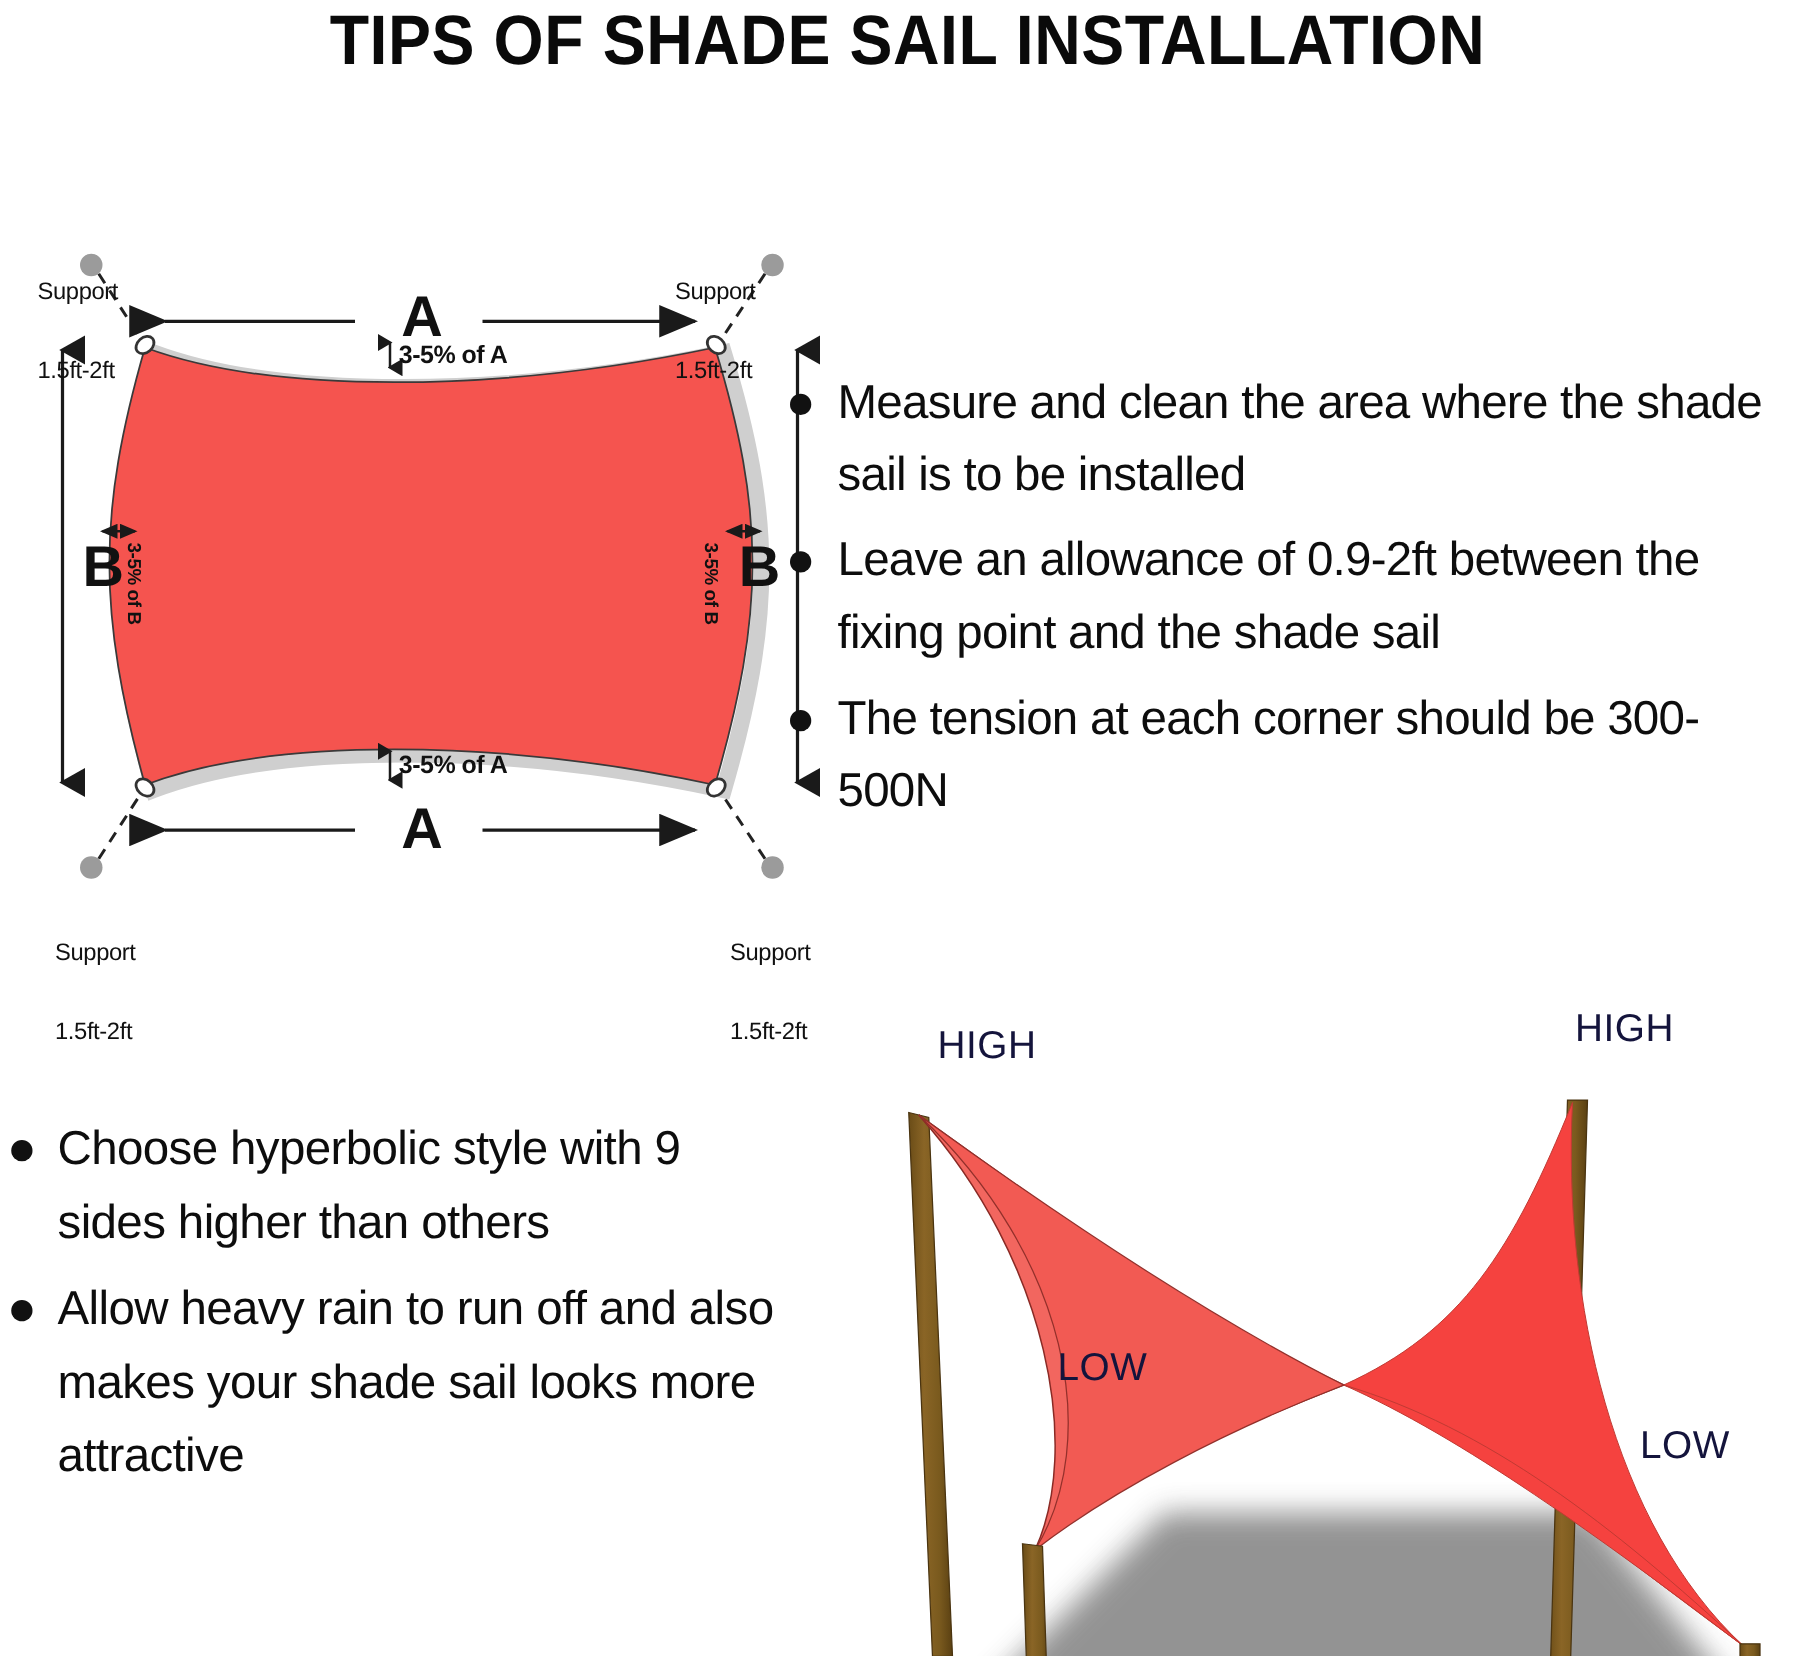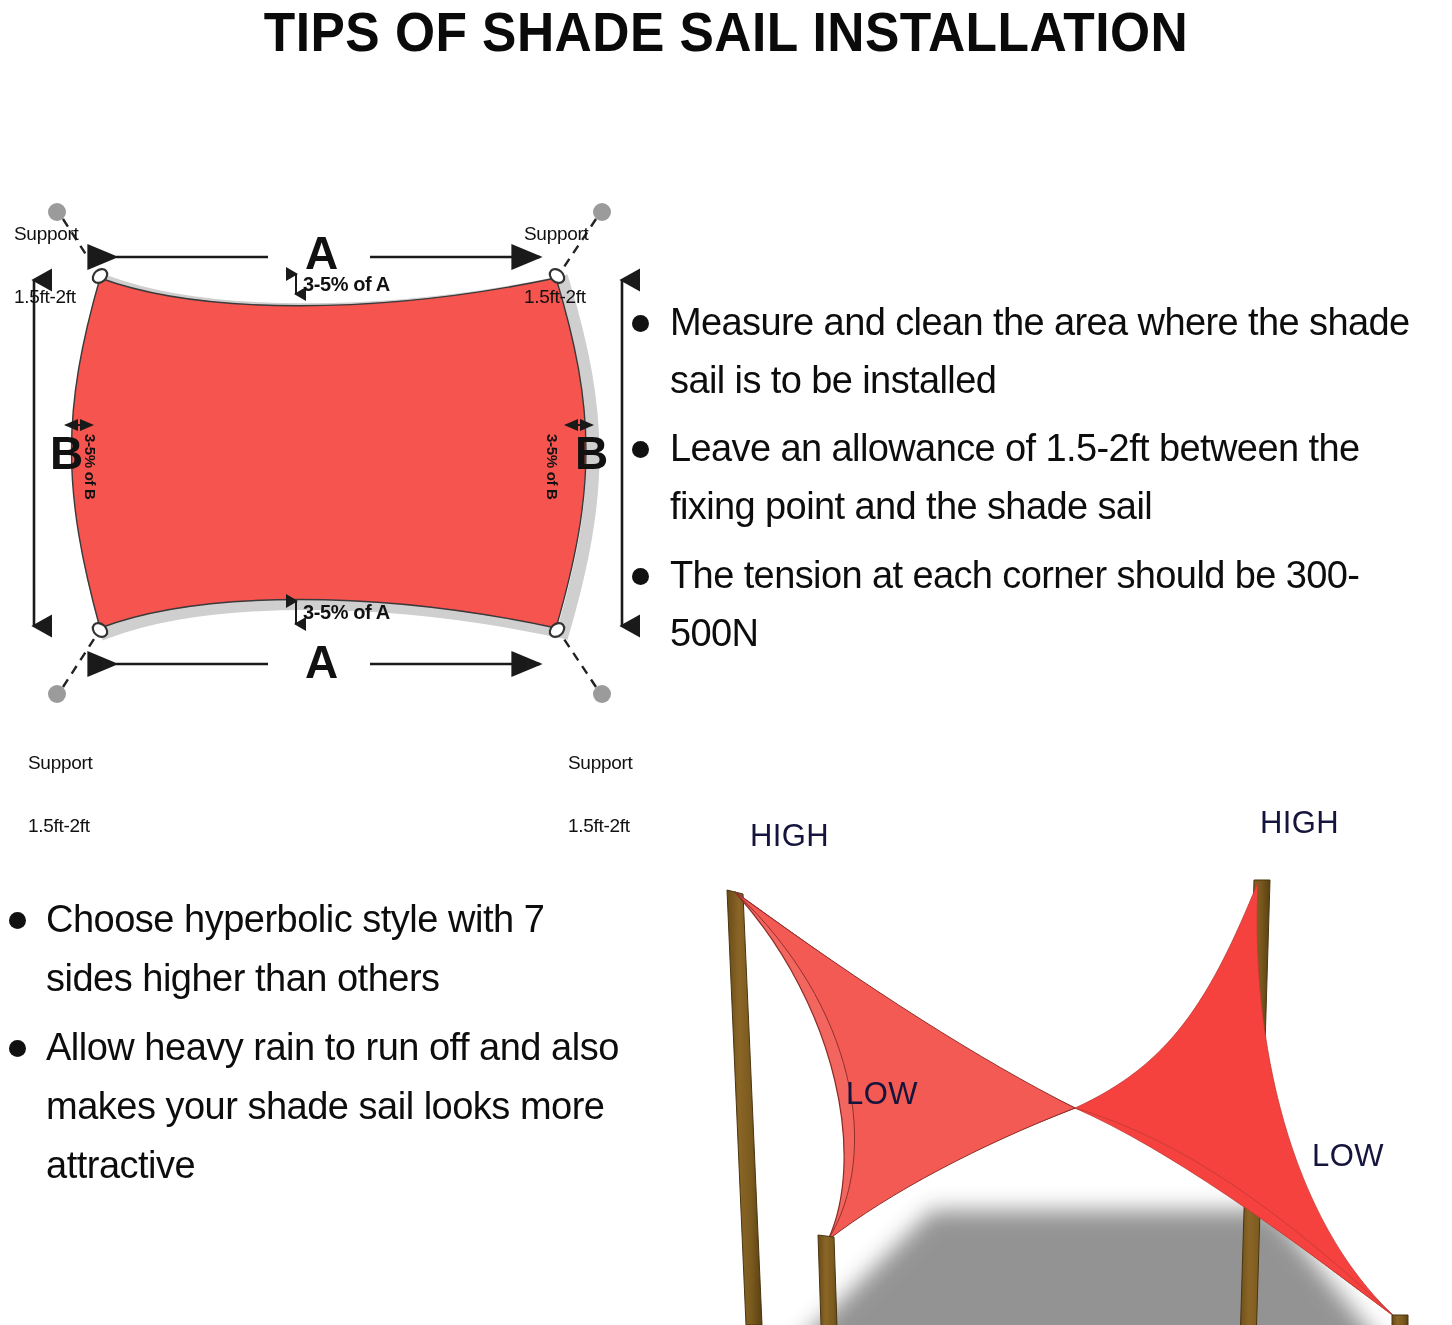--- a/index.html
+++ b/index.html
@@ -32,21 +32,21 @@
     letter-spacing: 0.5px;
     color: #0a0a0a;
     transform: scaleX(0.92);
     transform-origin: center center;
     white-space: nowrap;
   }
 
   
   #rect-diagram {
     position: absolute;
-    left: 0;
+    left: 16px;
     top: 160px;
     width: 660px;
     height: 580px;
   }
   #rect-diagram svg { display: block; }
 
   .lbl {
     position: absolute;
     font-family: "Liberation Sans", sans-serif;
     color: #111;
@@ -281,26 +281,26 @@
 
   <div class="lbl dim-small" style="left:303px; top:113px;">3-5% of A</div>
   <div class="lbl dim-small" style="left:303px; top:441px;">3-5% of A</div>
 
   <div class="lbl dim-small-vert" style="left:98px; top:274px;">3-5% of B</div>
   <div class="lbl dim-small-vert" style="left:560px; top:274px;">3-5% of B</div>
 </div>
 
 <ul class="bullets" id="bullets-right">
   <li>Measure and clean the area where the shade sail is to be installed</li>
-  <li>Leave an allowance of 1.5-2ft between the fixing point and the shade sail</li>
+  <li>Leave an allowance of 0.9-2ft between the fixing point and the shade sail</li>
   <li>The tension at each corner should be 300-500N</li>
 </ul>
 
 <ul class="bullets" id="bullets-bottom-left">
-  <li>Choose hyperbolic style with 7 sides higher than others</li>
+  <li>Choose hyperbolic style with 9 sides higher than others</li>
   <li>Allow heavy rain to run off and also makes your shade sail looks more attractive</li>
 </ul>
 
 <div id="hyper-diagram">
 
   <svg width="802" height="535" viewBox="0 0 802 535">
     <defs>
       <linearGradient id="poleGrad" x1="0" y1="0" x2="1" y2="0">
         <stop offset="0%" stop-color="#6A4C17"></stop>
         <stop offset="35%" stop-color="#8A6526"></stop>

